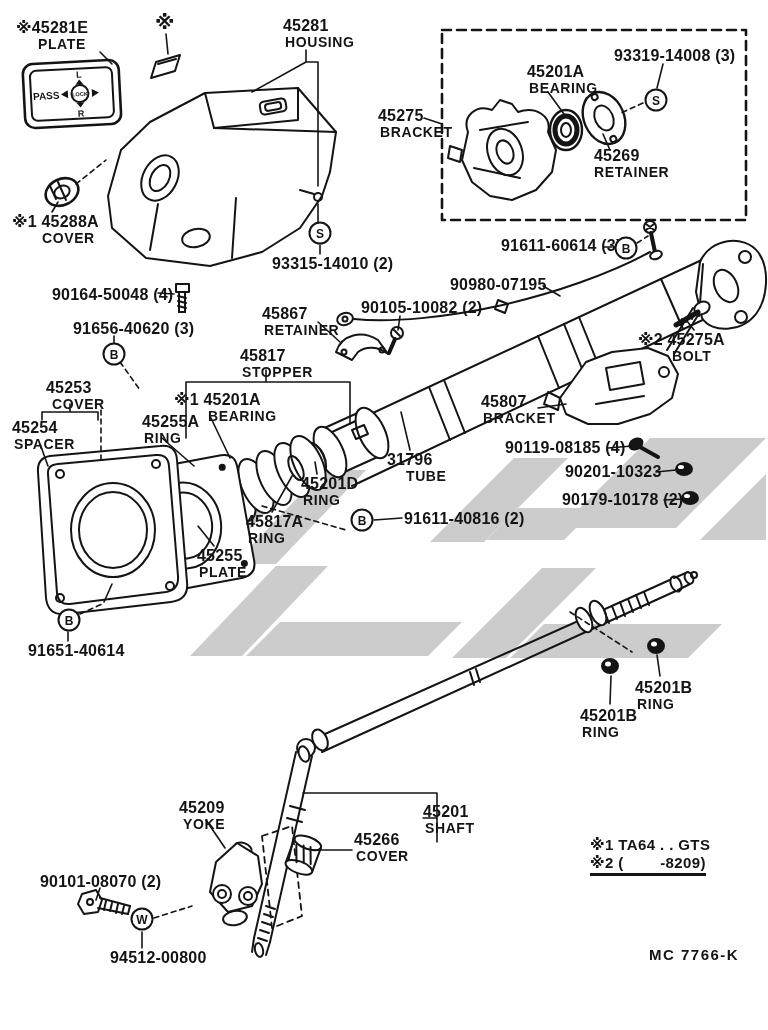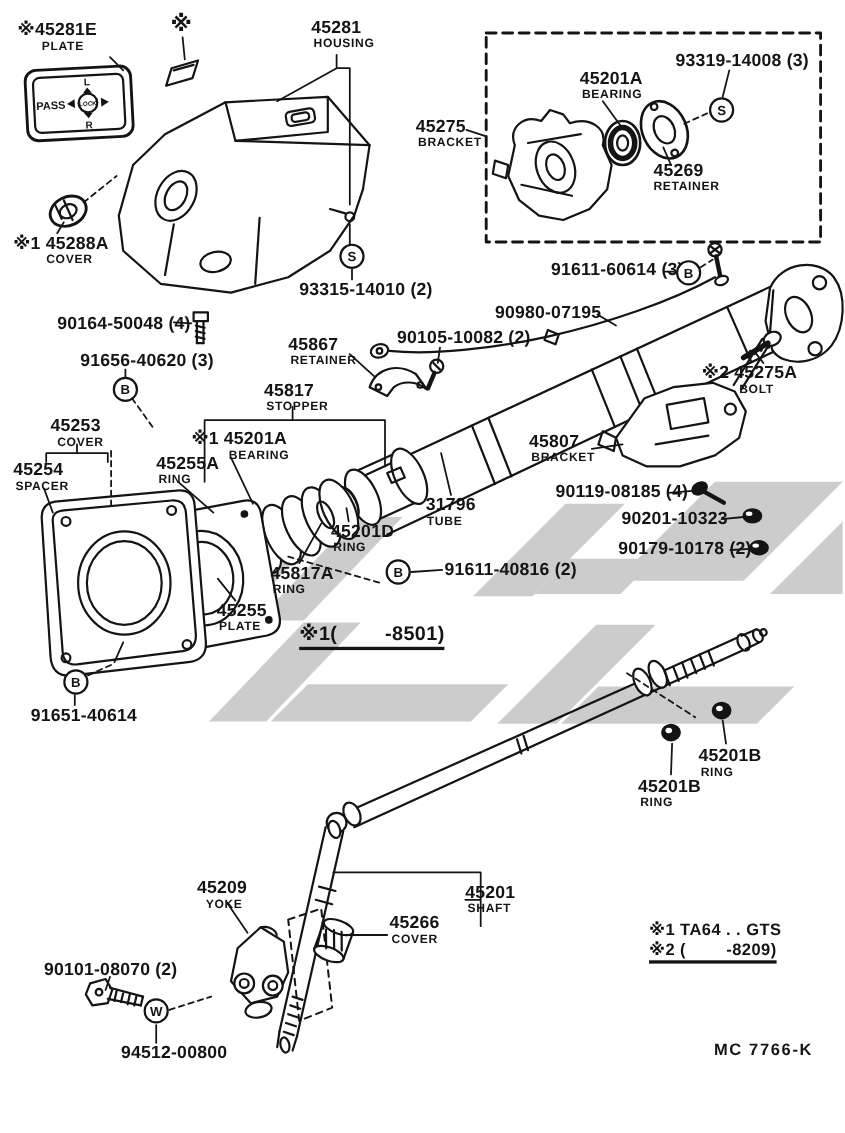--- a/index.html
+++ b/index.html
@@ -2,21 +2,21 @@
 <html><head>
 <meta charset="utf-8">
 <style>
   html,body{margin:0;padding:0;background:#fff;}
   .stage{position:relative;width:768px;height:1030px;background:#ffffff;overflow:hidden;
          font-family:"Liberation Sans","DejaVu Sans",sans-serif;color:#141414;}
   .stage svg{position:absolute;left:0;top:0;}
   .layer{position:absolute;left:0;top:0;width:768px;height:1030px;pointer-events:none;}
   .plabel{position:absolute;font-weight:bold;line-height:1.04;white-space:pre;color:#141414;}
   .plabel .no{display:block;font-size:16px;letter-spacing:.2px;}
-  .plabel .nm{display:block;font-size:11px;letter-spacing:.6px;}
+  .plabel .nm{display:block;font-size:14px;letter-spacing:.6px;}
   .callout{position:absolute;width:19px;height:19px;border:2.2px solid #141414;border-radius:50%;
            background:#fff;display:flex;align-items:center;justify-content:center;
            font-size:12px;font-weight:bold;transform:translate(-50%,-50%);line-height:1;}
   .note{position:absolute;font-weight:bold;white-space:pre;letter-spacing:.4px;padding-bottom:1px;}
   .footer-code{position:absolute;left:649px;top:946px;font-weight:bold;font-size:15px;letter-spacing:1.5px;}
 </style>
 </head>
 <body>
 
 <div class="stage">
@@ -341,47 +341,46 @@
       <div class="plabel" style="left: 73px; top: 321px;"><span class="no">91656-40620 (3)</span></div>
       <div class="plabel" style="left: 638px; top: 332px;"><span class="no">※2 45275A</span><span class="nm" style="margin-left: 34px;">BOLT</span></div>
       <div class="plabel" style="left: 262px; top: 306px;"><span class="no">45867</span><span class="nm" style="margin-left: 2px;">RETAINER</span></div>
       <div class="plabel" style="left: 361px; top: 300px;"><span class="no">90105-10082 (2)</span></div>
       <div class="plabel" style="left: 240px; top: 348px;"><span class="no">45817</span><span class="nm" style="margin-left: 2px;">STOPPER</span></div>
       <div class="plabel" style="left: 46px; top: 380px;"><span class="no">45253</span><span class="nm" style="margin-left: 6px;">COVER</span></div>
       <div class="plabel" style="left: 12px; top: 420px;"><span class="no">45254</span><span class="nm" style="margin-left: 2px;">SPACER</span></div>
       <div class="plabel" style="left: 174px; top: 392px;"><span class="no">※1 45201A</span><span class="nm" style="margin-left: 34px;">BEARING</span></div>
       <div class="plabel" style="left: 142px; top: 414px;"><span class="no">45255A</span><span class="nm" style="margin-left: 2px;">RING</span></div>
       <div class="plabel" style="left: 481px; top: 394px;"><span class="no">45807</span><span class="nm" style="margin-left: 2px;">BRACKET</span></div>
-      <div class="plabel" style="left: 387px; top: 452px;"><span class="no">31796</span><span class="nm" style="margin-left: 1px;">TUBE</span></div>
+      <div class="plabel" style="left: 387px; top: 452px;"><span class="no">31796</span><span class="nm" style="margin-left: 19px;">TUBE</span></div>
       <div class="plabel" style="left: 301px; top: 476px;"><span class="no">45201D</span><span class="nm" style="margin-left: 2px;">RING</span></div>
       <div class="plabel" style="left: 505px; top: 440px;"><span class="no">90119-08185 (4)</span></div>
       <div class="plabel" style="left: 565px; top: 464px;"><span class="no">90201-10323</span></div>
       <div class="plabel" style="left: 562px; top: 492px;"><span class="no">90179-10178 (2)</span></div>
       <div class="plabel" style="left: 246px; top: 514px;"><span class="no">45817A</span><span class="nm" style="margin-left: 2px;">RING</span></div>
       <div class="plabel" style="left: 404px; top: 511px;"><span class="no">91611-40816 (2)</span></div>
       <div class="plabel" style="left: 197px; top: 548px;"><span class="no">45255</span><span class="nm" style="margin-left: 2px;">PLATE</span></div>
       <div class="plabel" style="left: 28px; top: 643px; text-align: center;"><span class="no">91651-40614</span></div>
       <div class="plabel" style="left: 635px; top: 680px;"><span class="no">45201B</span><span class="nm" style="margin-left: 2px;">RING</span></div>
       <div class="plabel" style="left: 580px; top: 708px;"><span class="no">45201B</span><span class="nm" style="margin-left: 2px;">RING</span></div>
-      <div class="plabel" style="left: 179px; top: 800px; text-align: center;"><span class="no">45209</span><span class="nm" style="margin-left: 4px;">YOKE</span></div>
+      <div class="plabel" style="left: 179px; top: 800px;"><span class="no">45209</span><span class="nm" style="margin-left: 4px;">YOKE</span></div>
       <div class="plabel" style="left: 423px; top: 804px;"><span class="no">45201</span><span class="nm" style="margin-left: 2px;">SHAFT</span></div>
       <div class="plabel" style="left: 354px; top: 832px;"><span class="no">45266</span><span class="nm" style="margin-left: 2px;">COVER</span></div>
       <div class="plabel" style="left: 40px; top: 874px;"><span class="no">90101-08070 (2)</span></div>
       <div class="plabel" style="left: 110px; top: 950px;"><span class="no">94512-00800</span></div>
     </div>
 <div id="callouts-layer" class="layer">
       <div class="callout" style="left: 320px; top: 233px;">S</div>
       <div class="callout" style="left: 656px; top: 100px;">S</div>
       <div class="callout" style="left: 114px; top: 354px;">B</div>
       <div class="callout" style="left: 626px; top: 248px;">B</div>
       <div class="callout" style="left: 362px; top: 520px;">B</div>
       <div class="callout" style="left: 69px; top: 620px;">B</div>
       <div class="callout" style="left: 142px; top: 919px;">W</div>
     </div>
 <div id="notes-layer" class="layer">
-      <div class="note" style="left: 272px; top: 566px; font-size: 18px; border-bottom: 3px solid rgb(20, 20, 20);">※1(        -8501)</div>
       <div class="note" style="left: 590px; top: 836px; font-size: 15px;">※1 TA64 . . GTS</div>
       <div class="note" style="left: 590px; top: 854px; font-size: 15px; border-bottom: 3px solid rgb(20, 20, 20);">※2 (        -8209)</div>
     </div>
 
 <div class="footer-code">MC 7766-K</div>
 
 </div>
 
 </body></html>

